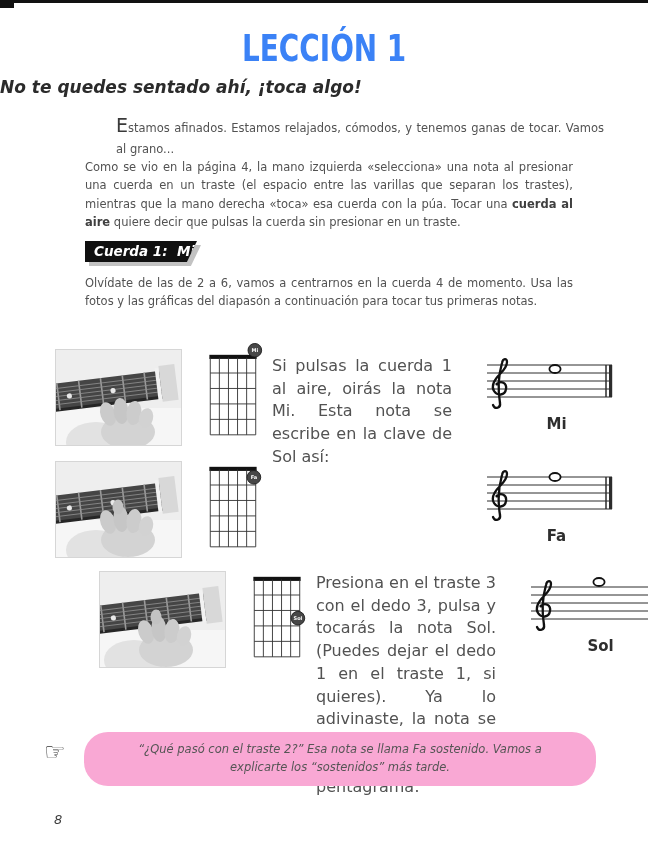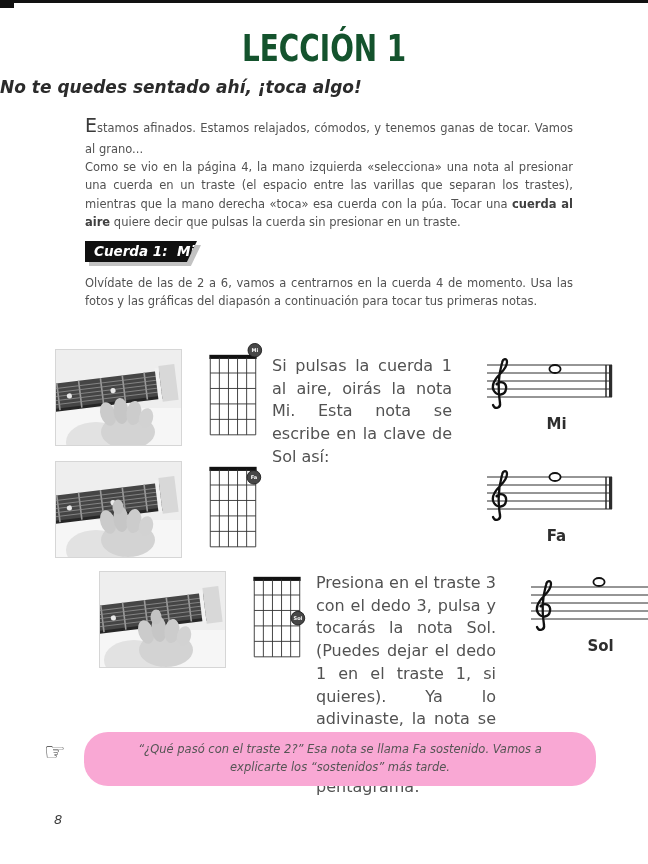--- a/index.html
+++ b/index.html
@@ -6,32 +6,32 @@
   .page{
     position:relative; width:648px; height:864px; margin:0 auto;
     background:#ffffff; overflow:hidden;
     font-family:"DejaVu Sans", sans-serif; color:#4d4d4d;
   }
   .top-rule{position:absolute;top:0;left:0;width:100%;height:3px;background:#111;}
   .top-corner{position:absolute;top:0;left:0;width:14px;height:8px;background:#111;}
 
   .title{
     position:absolute;top:28px;left:0;width:100%;text-align:center;
-    font-size:34px;font-weight:bold;color:#14532d;letter-spacing:0;
+    font-size:34px;font-weight:bold;color:#3b82f6;letter-spacing:0;
   }
   .title span{display:inline-block;transform:scale(0.82,1.1);}
   .subtitle{
     position:absolute;top:77px;left:0;width:100%;
     font-size:17px;font-weight:bold;font-style:italic;color:#2b2b2b;
   }
   .para{
     position:absolute;left:85px;width:488px;
     font-size:11.5px;line-height:1.6;text-align:justify;color:#525252;
   }
-  .p1{top:110px;}
+  .p1{top:110px;margin-left:31px;}
   .p2{top:158px;}
   .p3{top:274px;}
   .drop-cap{font-size:19px;font-weight:normal;color:#3a3a3a;}
   .bold{font-weight:bold;color:#3f3f3f;}
 
   .banner-shadow{
     position:absolute;left:89px;top:245px;width:112px;height:21px;background:#c2c2c2;
     clip-path:polygon(0 0,100% 0,91% 100%,0 100%);
   }
   .banner{

